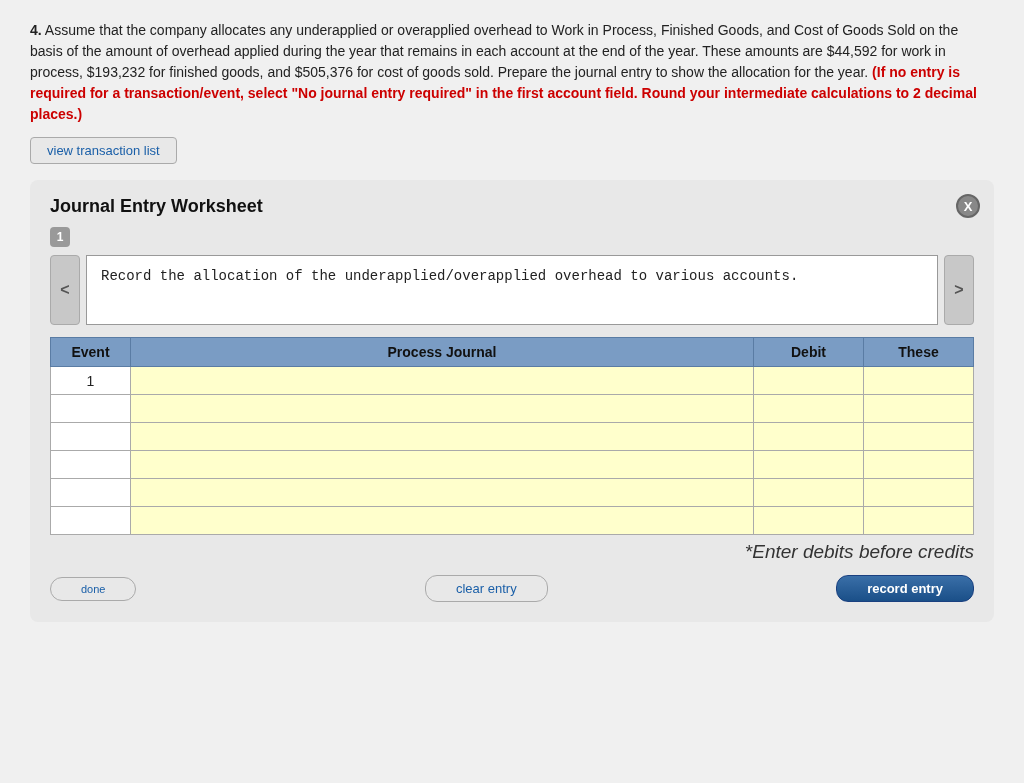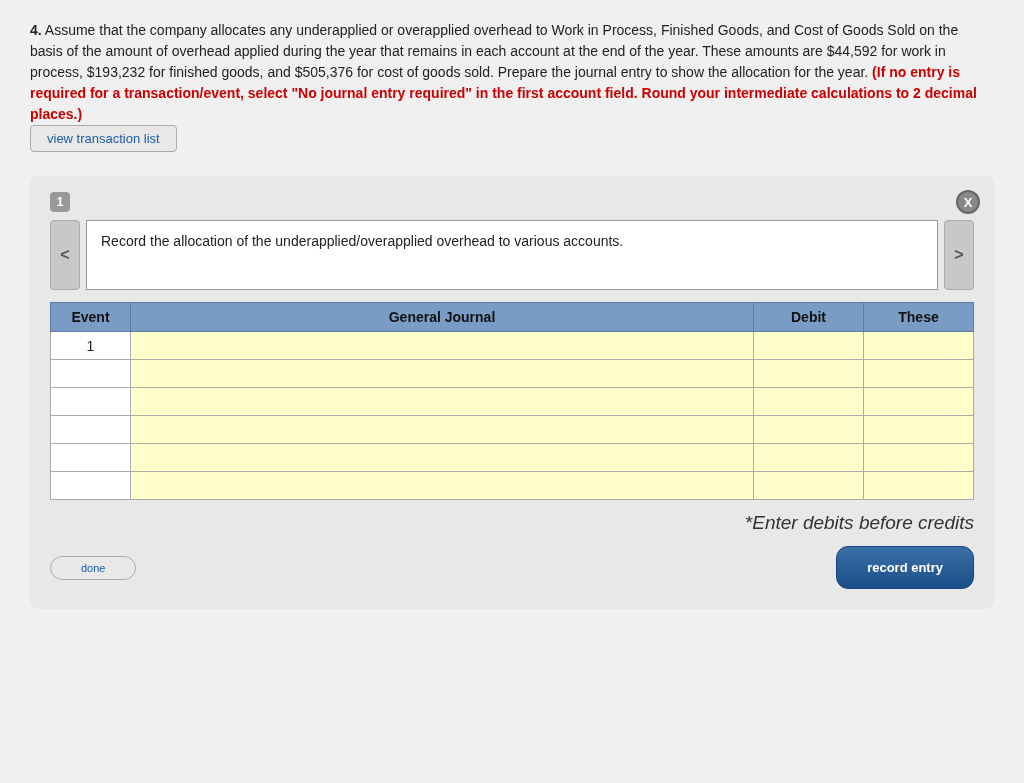--- a/index.html
+++ b/index.html
@@ -14,37 +14,37 @@
       background: #f0f0f0;
       width: 1024px;
       min-height: 783px;
       padding: 20px 30px;
       color: #222;
     }
 
     .question-text {
       font-size: 14px;
       line-height: 1.5;
-      margin-bottom: 0;
+      margin-bottom: 12px;
       color: #222;
     }
 
     .question-number {
       font-weight: bold;
     }
 
     .red-bold {
       color: #cc0000;
       font-weight: bold;
     }
 
     .button-row {
       display: flex;
       gap: 12px;
-      margin-bottom: 24px;
+      margin-bottom: 16px;
     }
 
     .top-btn {
       background: #e8e8e8;
       border: 1px solid #aaa;
       border-radius: 4px;
       padding: 5px 16px;
       font-size: 13px;
       color: #1a5fa8;
       cursor: pointer;
@@ -118,26 +118,27 @@
 
     .description-box {
       flex: 1;
       border: 1px solid #999;
       background: white;
       padding: 10px 14px;
       margin: 0 6px;
       font-size: 14px;
       line-height: 1.5;
       min-height: 70px;
+      font-family: Liberation Mono, monospace;
     }
 
     .journal-table {
       width: 100%;
       border-collapse: collapse;
-      margin-bottom: 12px;
+      margin-bottom: 6px;
     }
 
     .journal-table th {
       background: #7a9cc4;
       color: #111;
       font-weight: bold;
       border: 1px solid #5a7ca4;
       padding: 6px 10px;
       text-align: left;
       font-size: 14px;
@@ -204,56 +205,57 @@
       padding: 5px 30px;
       font-size: 13px;
       color: #1a5fa8;
       cursor: pointer;
     }
 
     .record-btn {
       background: linear-gradient(to bottom, #3a6fa8, #1a4f88);
       border: 1px solid #1a4080;
       border-radius: 12px;
-      padding: 13px 30px;
+      padding: 5px 30px;
       font-size: 13px;
       color: white;
       cursor: pointer;
       font-weight: bold;
     }
   </style>
 </head>
 <body>
 
 <div class="question-text">
   <span class="question-number">4.</span>
   <span> Assume that the company allocates any underapplied or overapplied overhead to Work in Process, Finished Goods, and Cost of Goods Sold on the basis of the amount of overhead applied during the year that remains in each account at the end of the year. These amounts are $44,592 for work in process, $193,232 for finished goods, and $505,376 for cost of goods sold. Prepare the journal entry to show the allocation for the year. </span>
   <span class="red-bold">(If no entry is required for a transaction/event, select "No journal entry required" in the first account field. Round your intermediate calculations to 2 decimal places.)</span>
 </div>
 
 <div class="button-row">
   <button class="top-btn">view transaction list</button>
 </div>
 
 <div class="worksheet-container">
+  <div class="worksheet-title">Journal Entry Worksheet</div>
   <div class="close-btn">X</div>
 
   <div class="page-indicator">1</div>
 
   <div class="nav-row">
     <button class="nav-btn">&lt;</button>
     <div class="description-box">Record the allocation of the underapplied/overapplied overhead to various accounts.</div>
     <button class="nav-btn">&gt;</button>
   </div>
 
   <table class="journal-table">
     <thead>
       <tr>
         <th class="center">Event</th>
-        <th class="center">General Journal</th>
+        <th class="center">Process Journal</th>
         <th class="center">Debit</th>
         <th class="center">These</th>
       </tr>
     </thead>
     <tbody>
       <tr>
         <td class="event-col">1</td>
         <td class="yellow general-journal-col"><input type="text" style="width: 100%; border: none; background: transparent; outline: none; height: 100%; padding: 0px 4px;"></td>
         <td class="yellow debit-col"><input type="text" style="width: 100%; border: none; background: transparent; outline: none; height: 100%; padding: 0px 4px;"></td>
         <td class="yellow credit-col"><input type="text" style="width: 100%; border: none; background: transparent; outline: none; height: 100%; padding: 0px 4px;"></td>
@@ -288,15 +290,16 @@
         <td class="yellow debit-col"><input type="text" style="width: 100%; border: none; background: transparent; outline: none; height: 100%; padding: 0px 4px;"></td>
         <td class="yellow credit-col"><input type="text" style="width: 100%; border: none; background: transparent; outline: none; height: 100%; padding: 0px 4px;"></td>
       </tr>
     </tbody>
   </table>
 
   <div class="hint-text">*Enter debits before credits</div>
 
   <div class="bottom-btn-row">
     <button class="done-btn">done</button>
+    <button class="clear-btn">clear entry</button>
     <button class="record-btn">record entry</button>
   </div>
 </div>
 
 </body></html>

